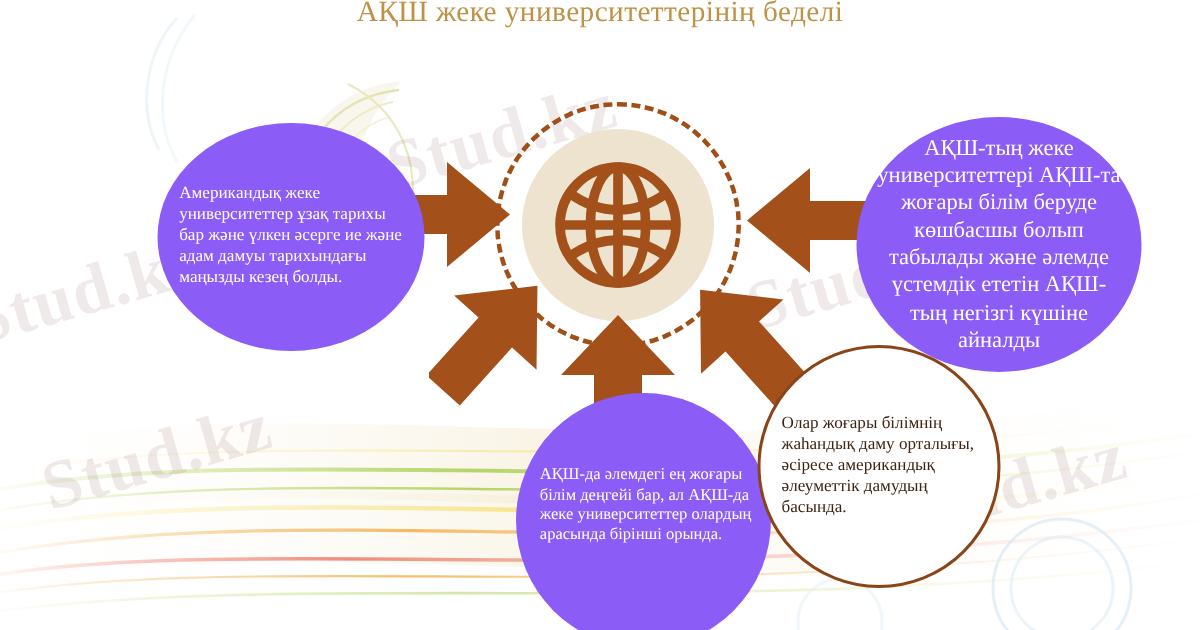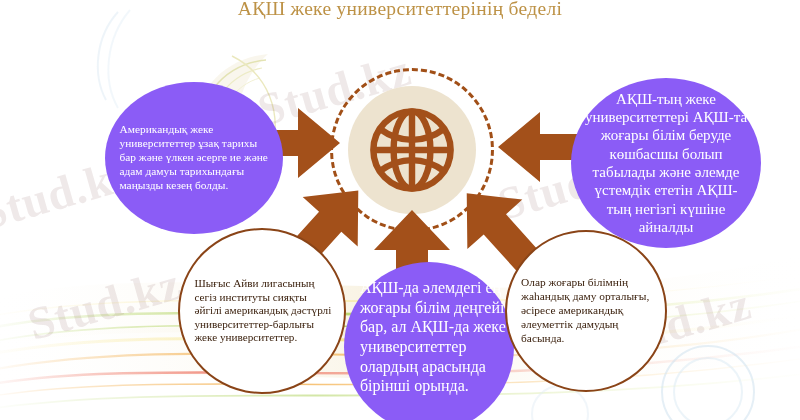--- a/index.html
+++ b/index.html
@@ -65,21 +65,21 @@
   #bubble-left   {left:105px; top:82px;  width:178px;height:152px;}
   #bubble-left .txt{font-size:11.4px;text-align:left;padding-left:4px;}
 
   #bubble-right  {left:571px; top:78px;  width:190px;height:170px;}
   #bubble-right .txt{font-size:15px;text-align:center;}
 
   #bubble-bl     {left:178px; top:228px; width:168px;height:166px;}
   #bubble-bl .txt{font-size:11.2px;text-align:left;padding-left:6px;}
 
   #bubble-bc     {left:344px; top:262px; width:170px;height:170px;}
-  #bubble-bc .txt{font-size:16px;text-align:left;padding-left:8px;
+  #bubble-bc .txt{font-size:11px;text-align:left;padding-left:8px;
                   position:relative;top:-10px;}
 
   #bubble-br     {left:505px; top:230px; width:162px;height:162px;}
   #bubble-br .txt{font-size:11.4px;text-align:left;padding-left:6px;}
 </style>
 </head>
 <body>
 
 <div class="stage">
 
@@ -191,23 +191,20 @@
   </div>
 
   <div class="bubble filled" id="bubble-left">
     <span class="txt">Америкaндық жеке университеттер ұзақ тарихы бар және үлкен әсерге ие және адам дамуы тарихындағы маңызды кезең болды.</span>
   </div>
 
   <div class="bubble filled" id="bubble-right">
     <span class="txt">АҚШ-тың жеке университеттері АҚШ-та жоғары білім беруде көшбасшы болып табылады және әлемде үстемдік ететін АҚШ-тың негізгі күшіне айналды</span>
   </div>
 
-  <div class="bubble outline" id="bubble-bl">
-    <span class="txt">Шығыс Айви лигасының сегіз институты сияқты әйгілі америкaндық дәстүрлі университеттер-барлығы жеке университеттер.</span>
-  </div>
 
   <div class="bubble filled" id="bubble-bc">
     <span class="txt">АҚШ-да әлемдегі ең жоғары білім деңгейі бар, ал АҚШ-да жеке университеттер олардың арасында бірінші орында.</span>
   </div>
 
   <div class="bubble outline" id="bubble-br">
     <span class="txt">Олар жоғары білімнің жаһандық даму орталығы, әсіресе америкaндық әлеуметтік дамудың басында.</span>
   </div>
 
 </div>

